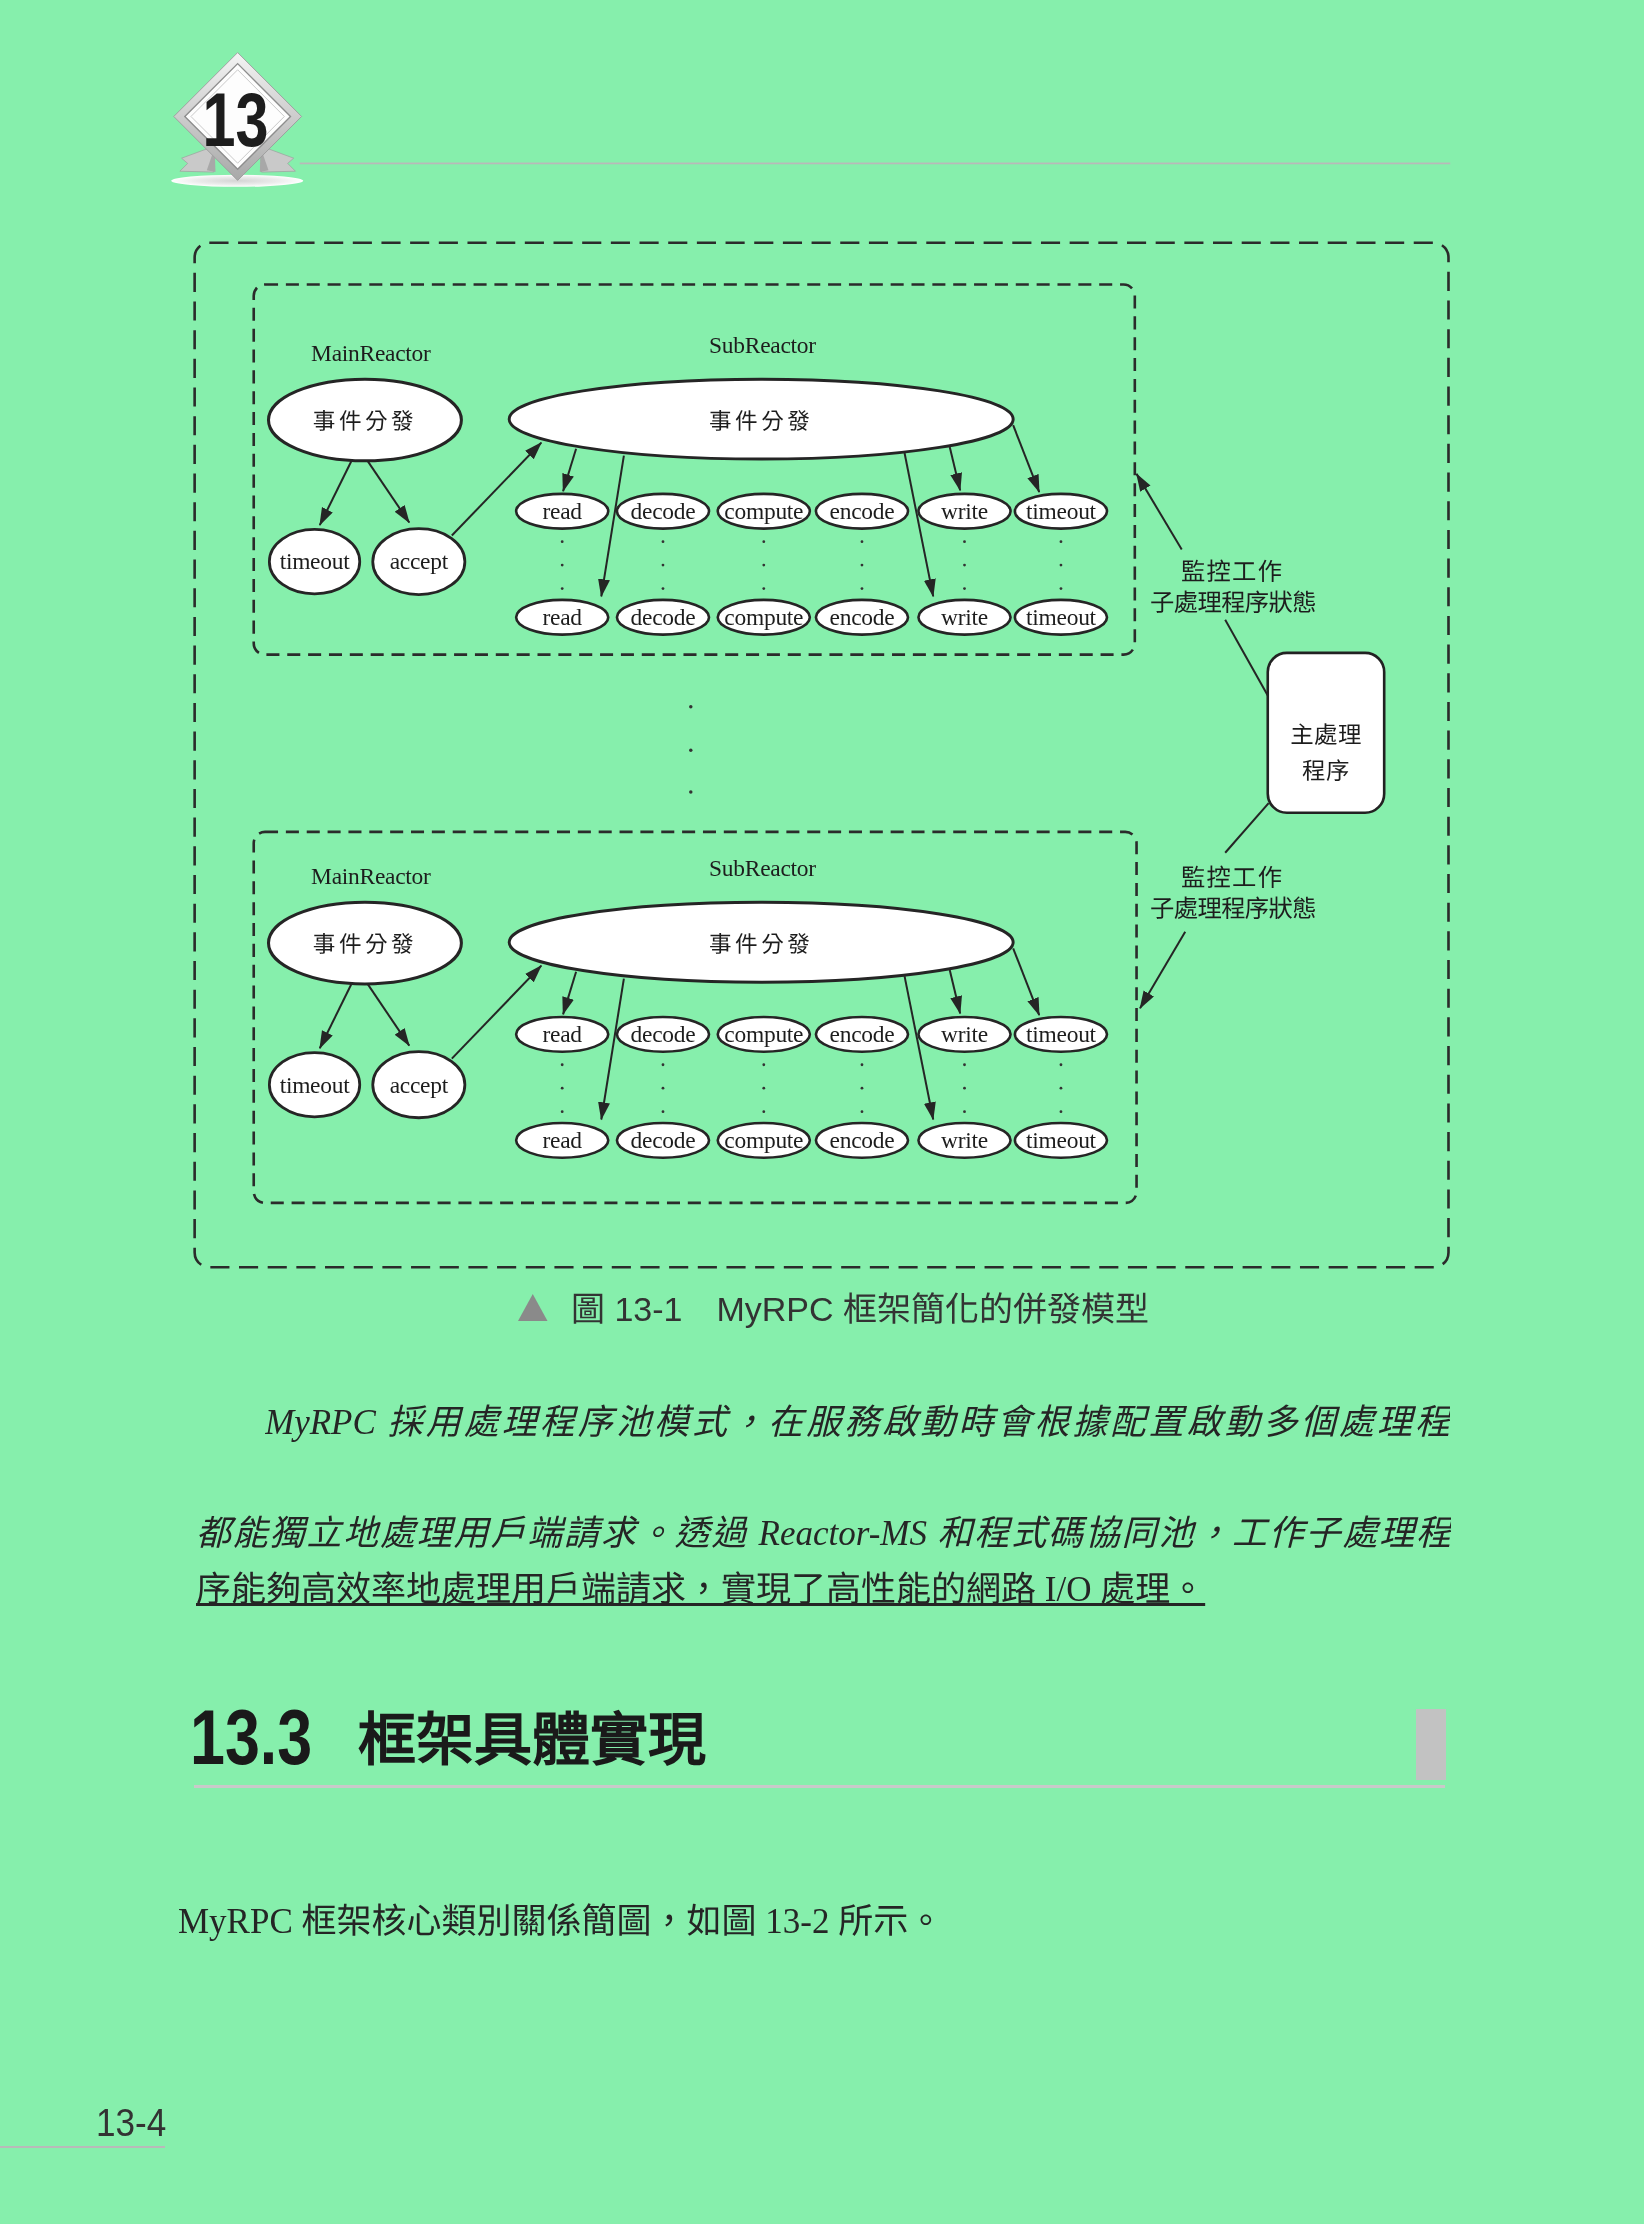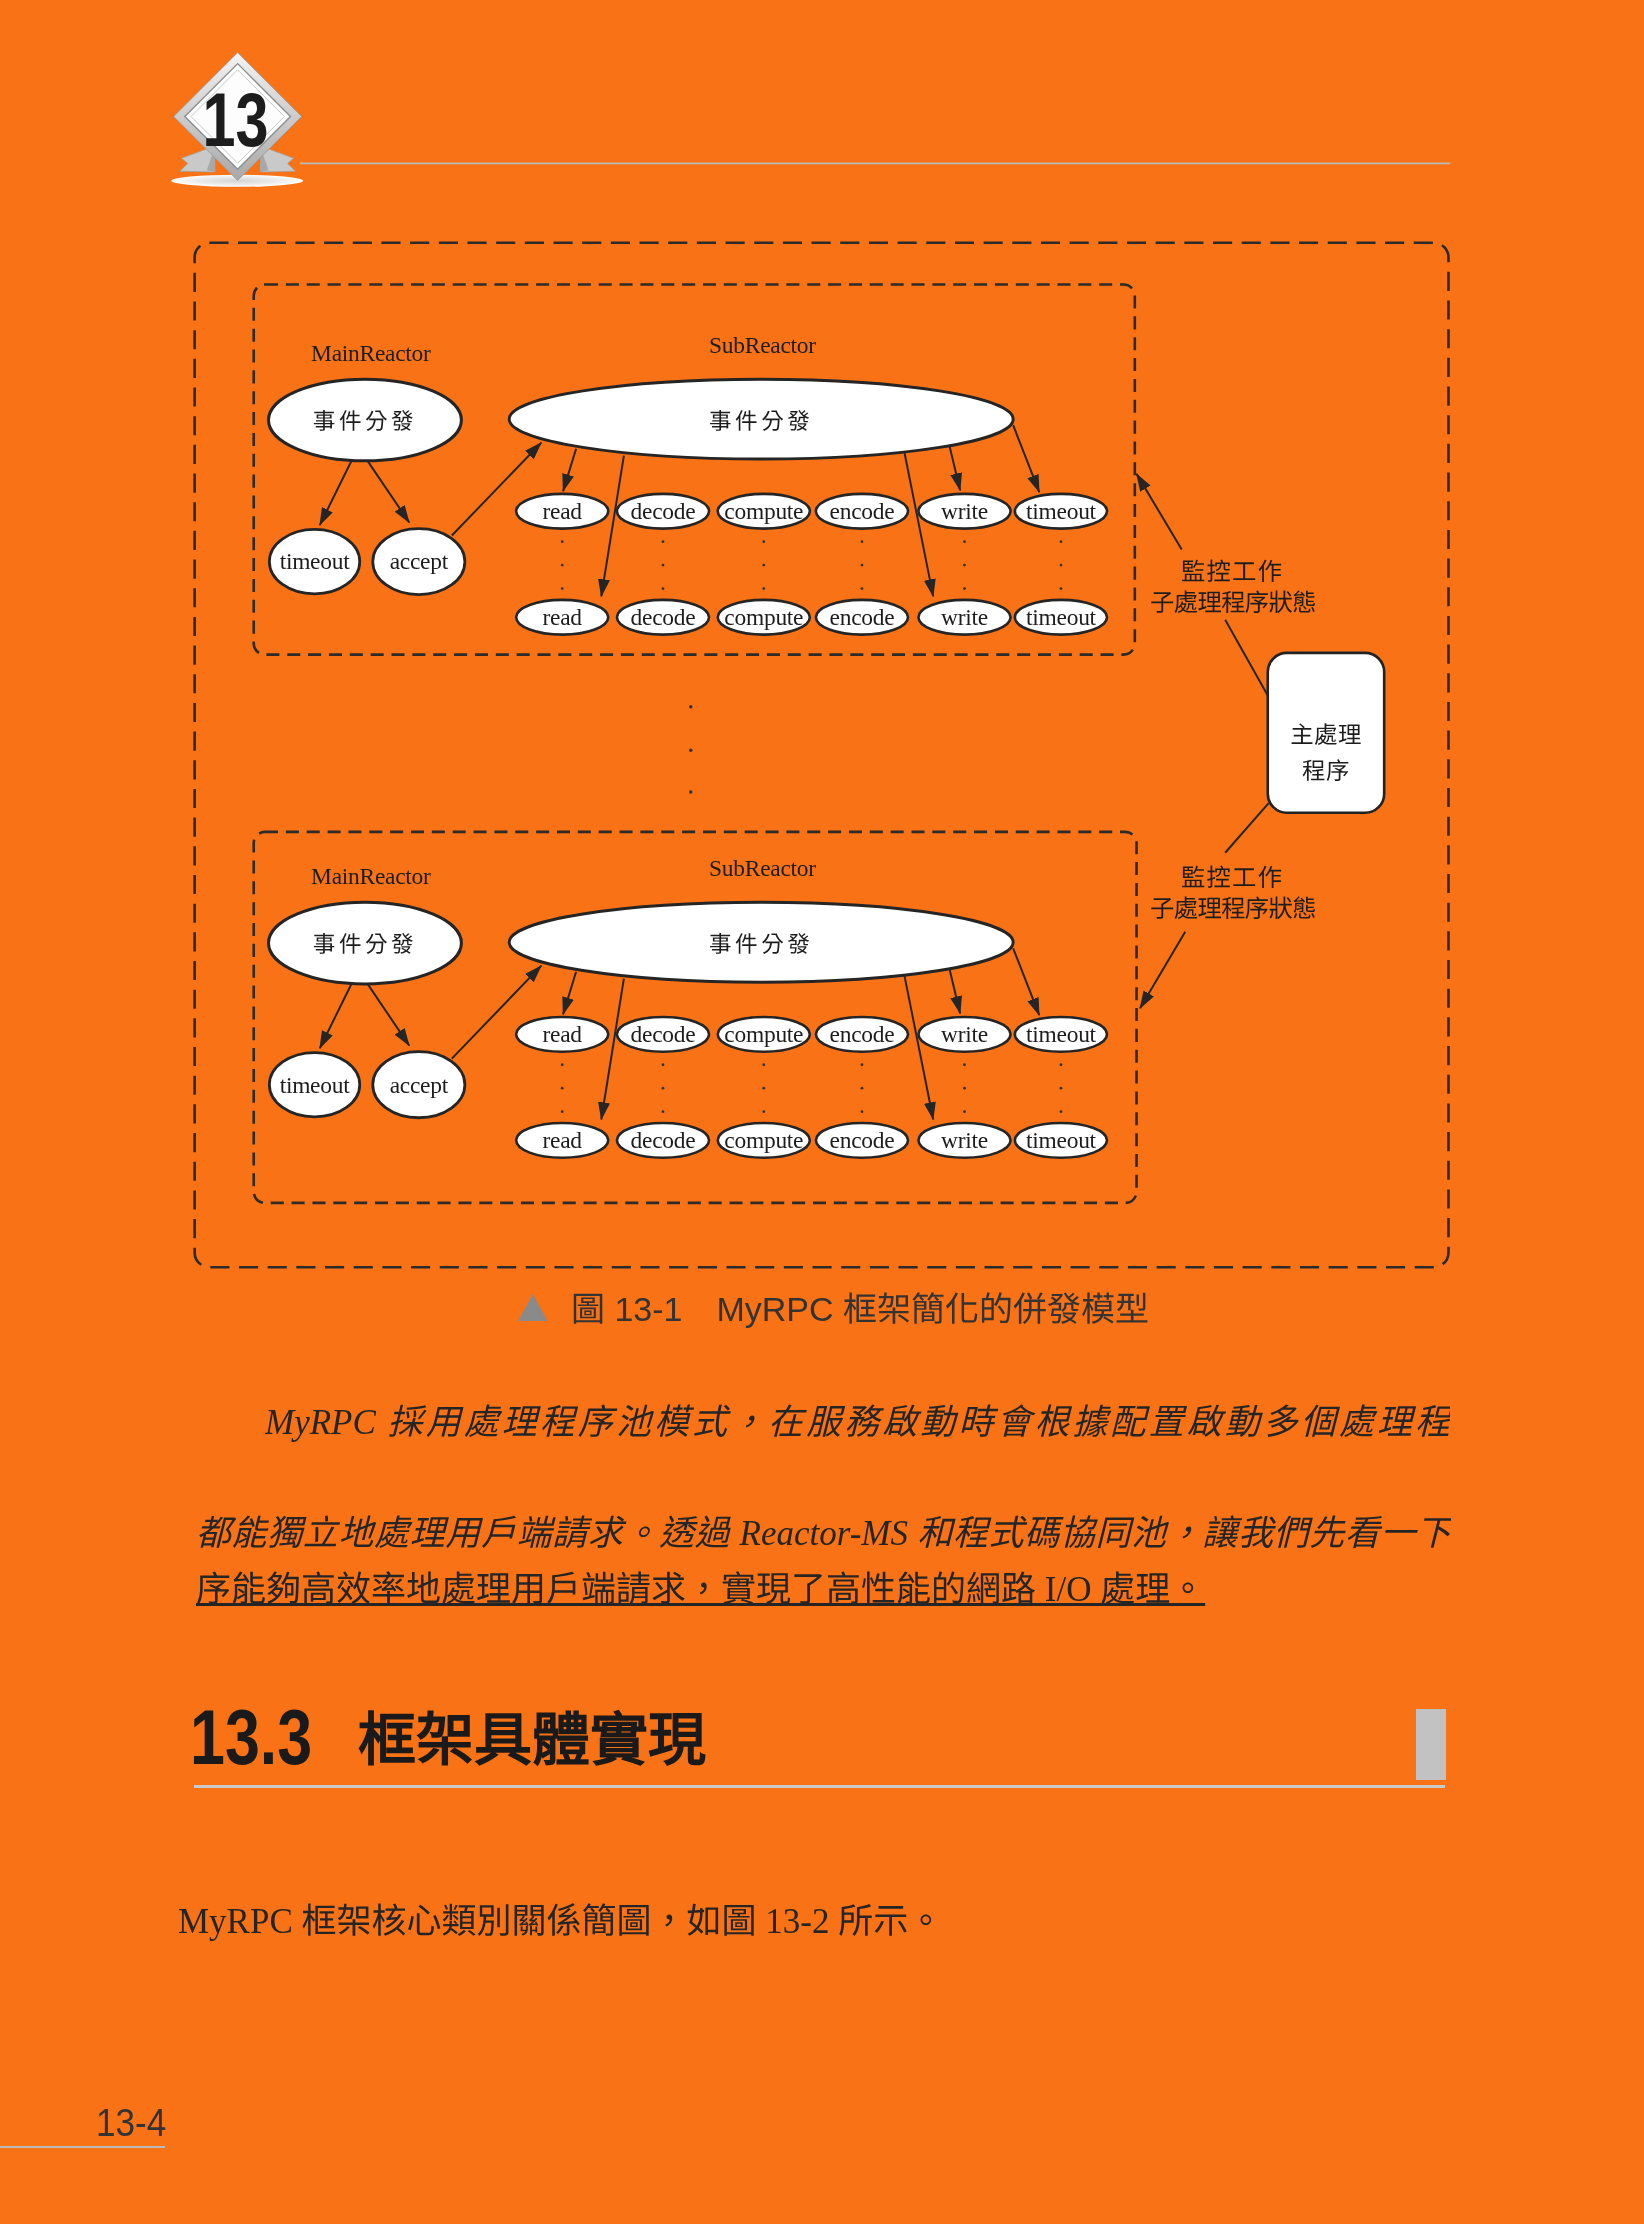--- a/index.html
+++ b/index.html
@@ -1,15 +1,15 @@
 <!DOCTYPE html>
 <html lang="zh-TW" style="font-size:14px"><head><meta charset="utf-8">
 <style>
 html,body{margin:0;padding:0;background:#fff;}
-#page{position:relative;width:1644px;height:2225px;background:#f97316;overflow:hidden;
+#page{position:relative;width:1644px;height:2225px;background:#86efac;overflow:hidden;
   font-family:"Liberation Serif",serif;}
 .abs{position:absolute;}
 svg text{fill:#1d1d1d;}
 .lbl{font-family:"Liberation Serif",serif;font-size:27px;letter-spacing:-0.3px;}
 .cjk{font-family:"Liberation Serif",serif;font-size:26px;letter-spacing:4px;}
 .cjk2{font-family:"Liberation Serif",serif;font-size:27px;letter-spacing:0.5px;}
 .mon1{font-family:"Liberation Serif",serif;font-size:28px;letter-spacing:1.5px;}
 .mon2{font-family:"Liberation Serif",serif;font-size:28px;letter-spacing:-0.7px;}
 .nd{fill:#fff;stroke:#252525;}
 .ar{stroke:#252525;stroke-width:2.3;marker-end:url(#ah);}
@@ -197,21 +197,21 @@
 </svg>
 
 <div class="abs" style="left:518px;top:1294px;width:29.5px;height:27px;">
   <svg width="29.5" height="27" viewBox="0 0 34 31">
         <polygon points="17,0 34,31 0,31" fill="#8a8a8a"></polygon>
       </svg>
 </div>
 <div class="abs" style="left:571px;top:1282px;font-family:Liberation Sans, sans-serif;font-size:34px;color:#333;">圖 13-1　MyRPC 框架簡化的併發模型</div>
 
 <div class="bodyline just" style="left:265px;top:1404px;width:1185px;">MyRPC 採用處理程序池模式，在服務啟動時會根據配置啟動多個處理程</div>
-<div class="bodyline just" style="left:196px;top:1515px;width:1255px;">都能獨立地處理用戶端請求。透過 Reactor-MS 和程式碼協同池，讓我們先看一下</div>
+<div class="bodyline just" style="left:196px;top:1515px;width:1255px;">都能獨立地處理用戶端請求。透過 Reactor-MS 和程式碼協同池，工作子處理程</div>
 <div class="bodyline" style="left:196px;top:1571px;text-decoration:underline;">序能夠高效率地處理用戶端請求，實現了高性能的網路 I/O 處理。</div>
 
 <div class="abs" style="left:190px;top:1699px;font-family:'Liberation Sans',sans-serif;font-weight:bold;font-size:77px;color:#1a1a1a;transform:scaleX(0.815);transform-origin:0 0;line-height:77px;">13.3</div>
 <div class="abs" style="left:334px;top:1711px;font-family:'Liberation Sans',sans-serif;font-weight:bold;font-size:58px;color:#1a1a1a;line-height:58px;margin-left:24px;">框架具體實現</div>
 <div class="abs" style="left:1416px;top:1709px;width:29.5px;height:71px;background:#c2c2c2;"></div>
 <div class="abs" style="left:194px;top:1785px;width:1251px;height:2.6px;background:#c9c9c9;"></div>
 
 <div class="bodyline" style="left:178px;top:1903px;">MyRPC 框架核心類別關係簡圖，如圖 13-2 所示。</div>
 
 <div class="abs" style="left:96px;top:2101px;font-family:'Liberation Sans',sans-serif;font-size:39px;color:#333;transform:scaleX(0.9);transform-origin:0 0;">13-4</div>

